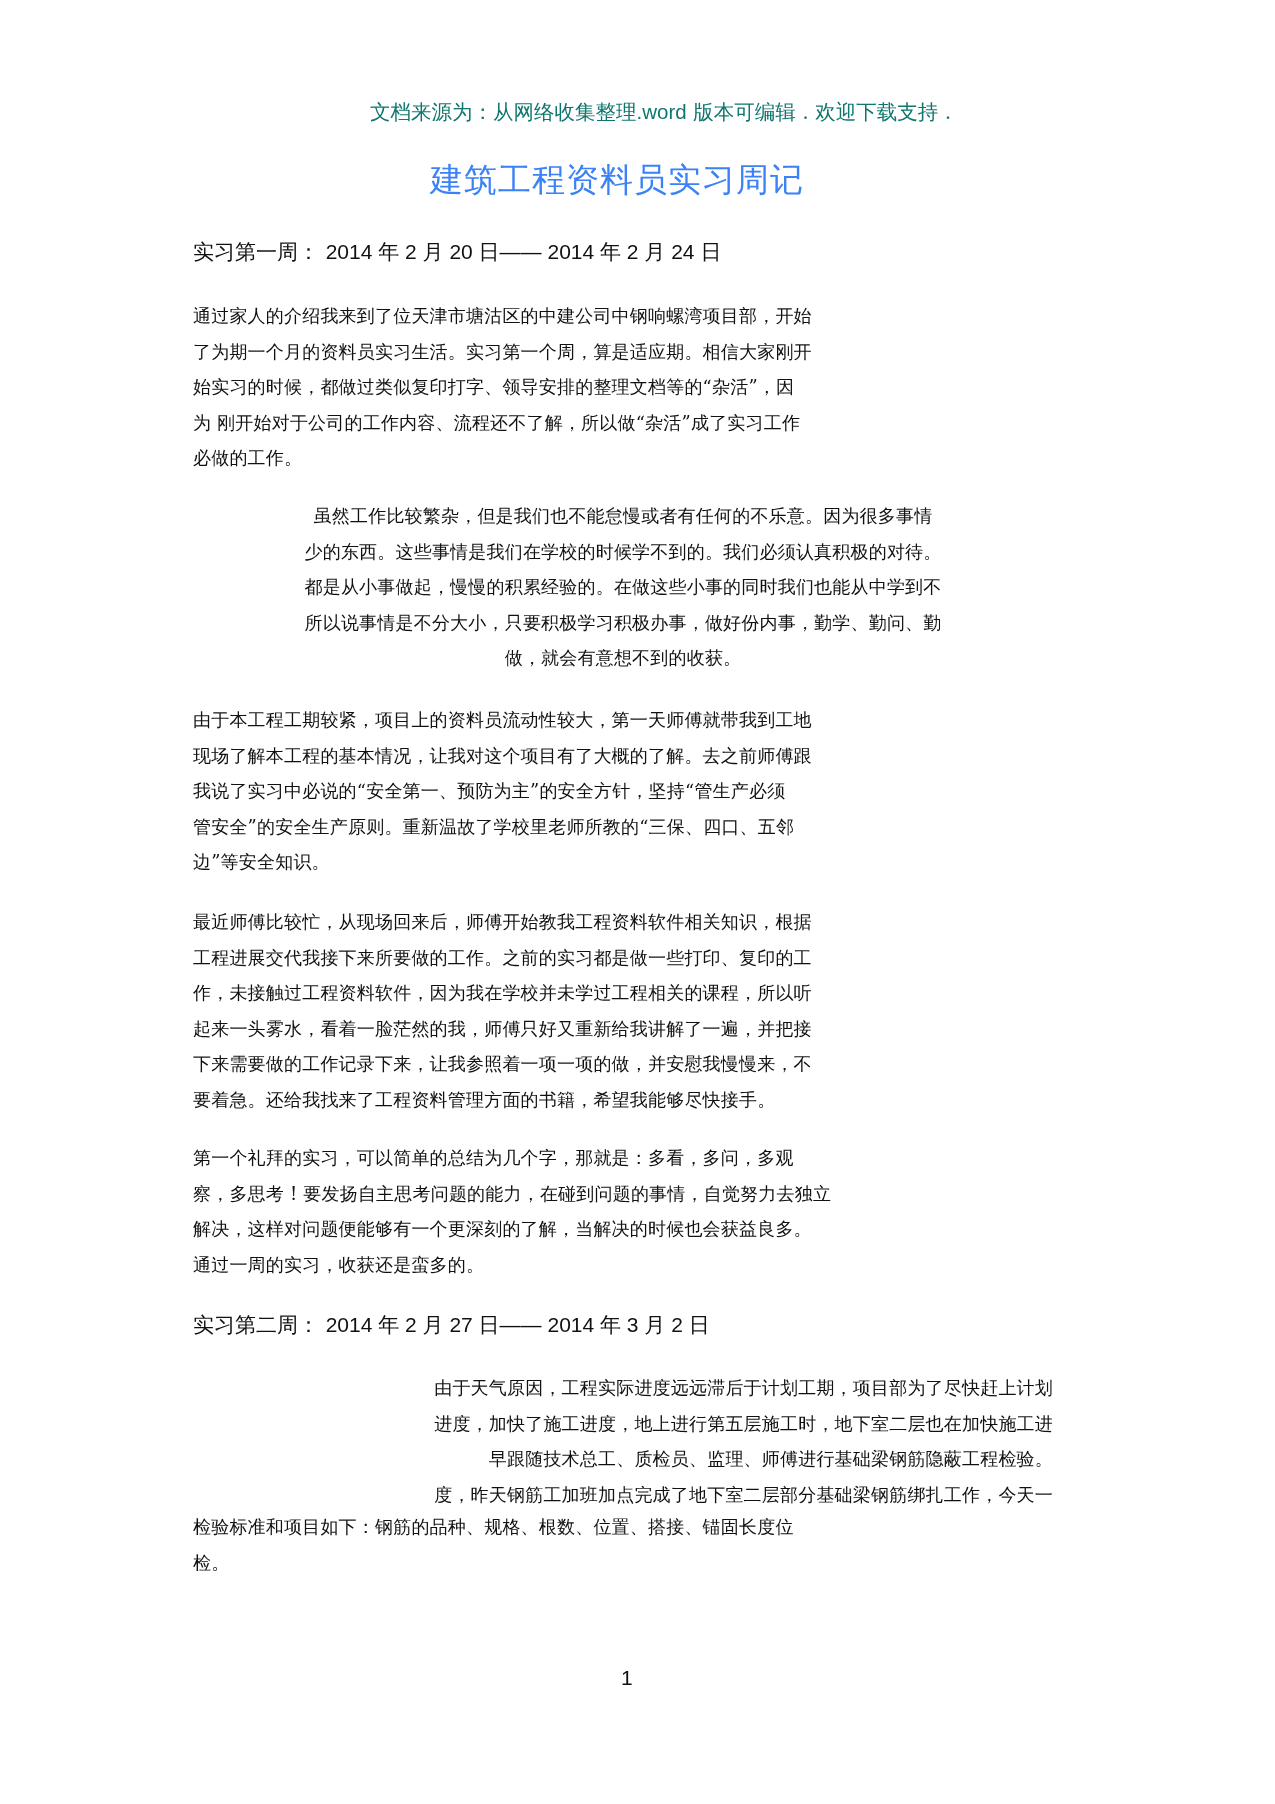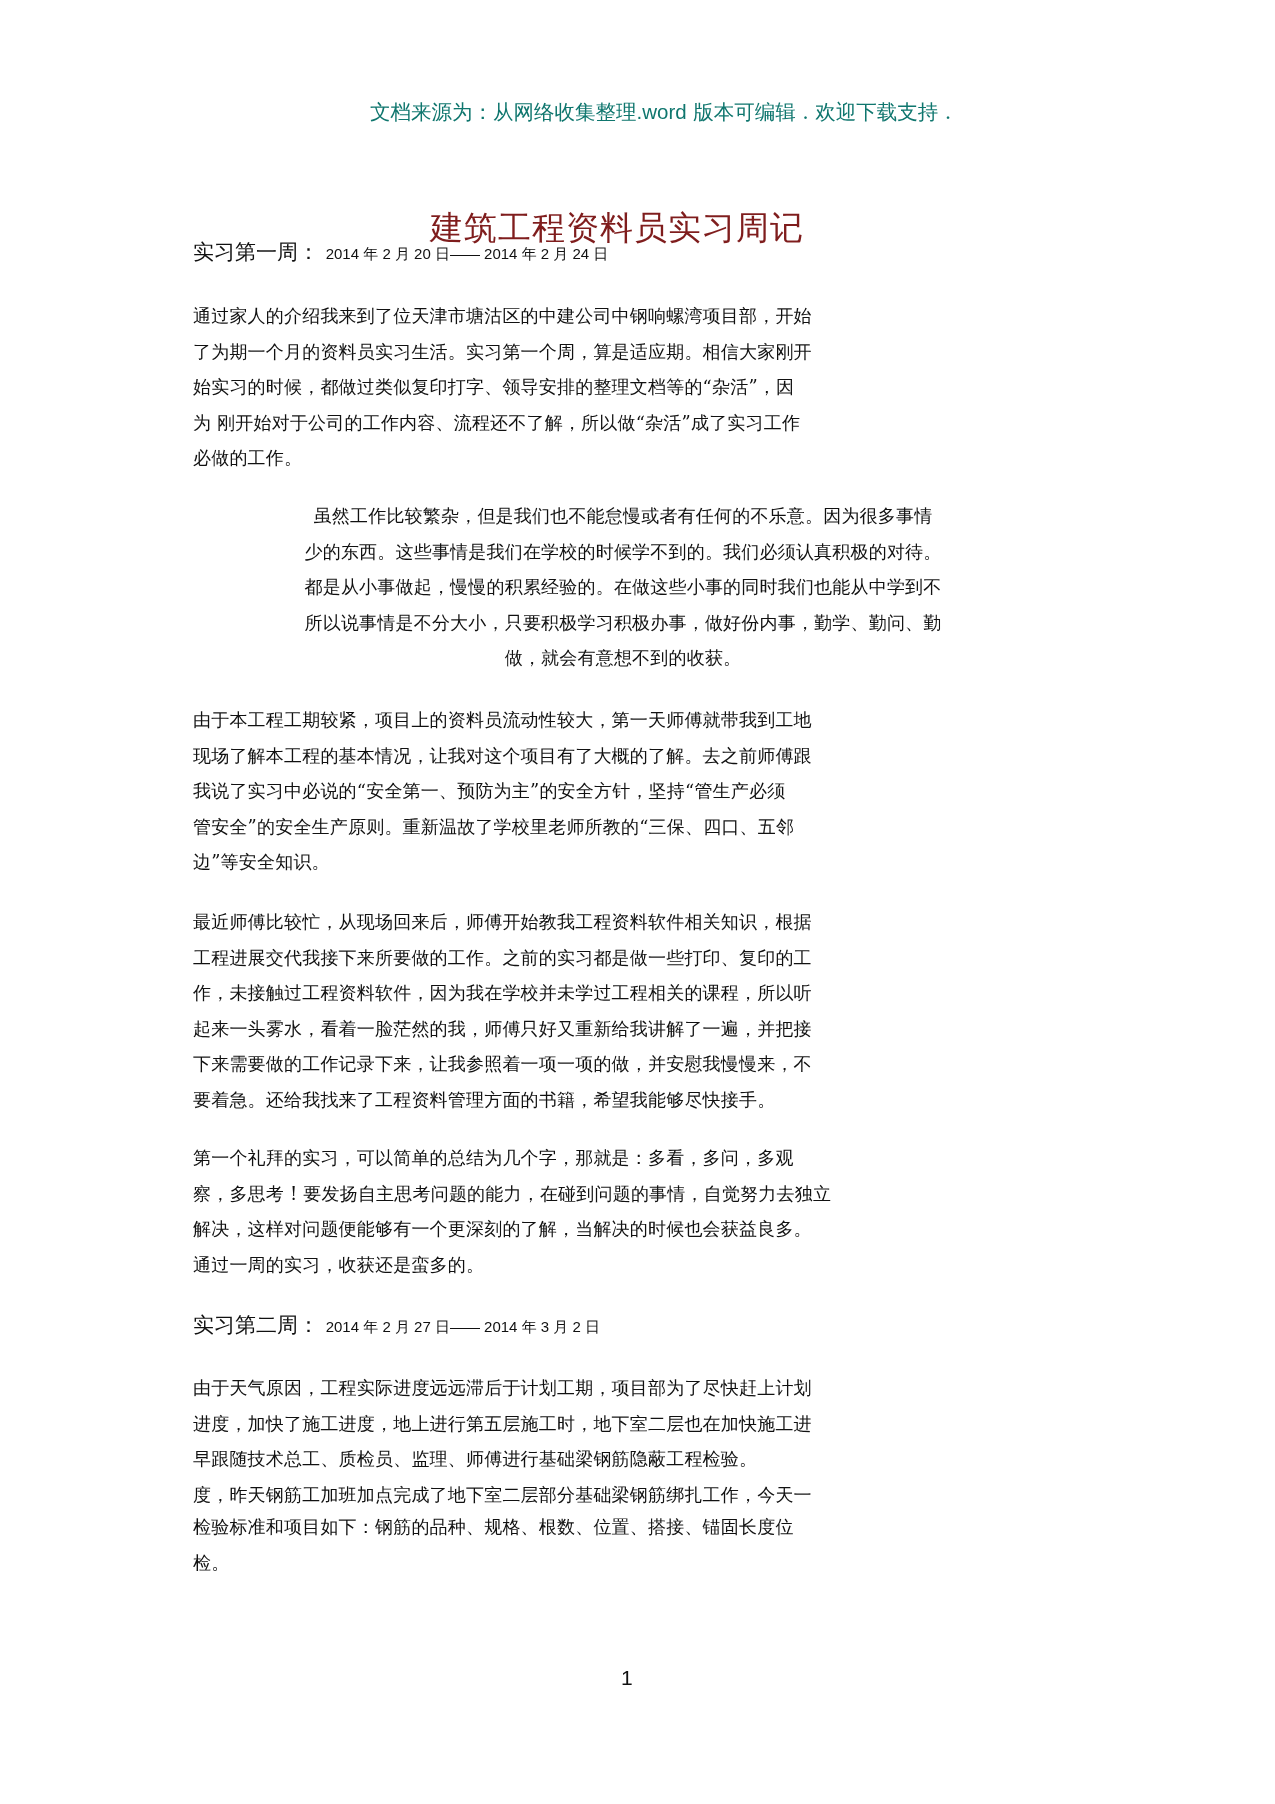--- a/index.html
+++ b/index.html
@@ -8,29 +8,28 @@
       font-family: "DejaVu Serif", "Liberation Serif", serif;
       color: #111111;
     }
     .header-note {
       position: absolute; left: 370px; top: 98px; width: 720px;
       font-size: 20.5px; line-height: 28px; white-space: nowrap; color: #0f766e;
     }
     .header-note .latin { font-family: "Liberation Sans", sans-serif; }
     .doc-title {
       position: absolute; left: 430px; top: 158px; width: 520px;
-      font-size: 33px; line-height: 44px; white-space: nowrap; color: #7f1d1d;
+      font-size: 33px; line-height: 44px; white-space: nowrap; color: #3b82f6;
       letter-spacing: 1px;
-      margin-top: 48px;
     }
     .week-heading {
       position: absolute; left: 193px; width: 900px;
       font-size: 21px; line-height: 30px; white-space: nowrap;
     }
-    .week-heading .date { font-family: "Liberation Sans", sans-serif; font-size: 15px; }
+    .week-heading .date { font-family: "Liberation Sans", sans-serif; font-size: 21px; }
     .para { position: absolute; left: 193px; width: 860px; }
     .line {
       display: block; height: 35.5px; font-size: 18px; line-height: 35.5px;
       white-space: nowrap; letter-spacing: 0.2px;
     }
     .page-number {
       position: absolute; left: 621px; top: 1664px;
       font-family: "Liberation Sans", sans-serif; font-size: 21px; line-height: 28px;
     }
   </style>
@@ -88,21 +87,21 @@
     <span class="line">察，多思考 ! 要发扬自主思考问题的能力，在碰到问题的事情，自觉努力去独立</span>
     <span class="line">解决，这样对问题便能够有一个更深刻的了解，当解决的时候也会获益良多。</span>
     <span class="line">通过一周的实习，收获还是蛮多的。</span>
   </div>
 
   <div class="week-heading" style="top:1310px;">
     <span>实习第二周：</span>
     <span class="date">2014 年 2 月 27 日—— 2014 年 3 月 2 日</span>
   </div>
 
-  <div class="para" style="top:1370px;">
+  <div class="para" style="top:1370px;text-align:right;">
     <span class="line">由于天气原因，工程实际进度远远滞后于计划工期，项目部为了尽快赶上计划</span>
     <span class="line">进度，加快了施工进度，地上进行第五层施工时，地下室二层也在加快施工进</span>
     <span class="line">早跟随技术总工、质检员、监理、师傅进行基础梁钢筋隐蔽工程检验。</span>
     <span class="line">度，昨天钢筋工加班加点完成了地下室二层部分基础梁钢筋绑扎工作，今天一</span>
   </div>
 
   <div class="para" style="top:1509px;">
     <span class="line">检验标准和项目如下：钢筋的品种、规格、根数、位置、搭接、锚固长度位</span>
     <span class="line">检。</span>
   </div>

